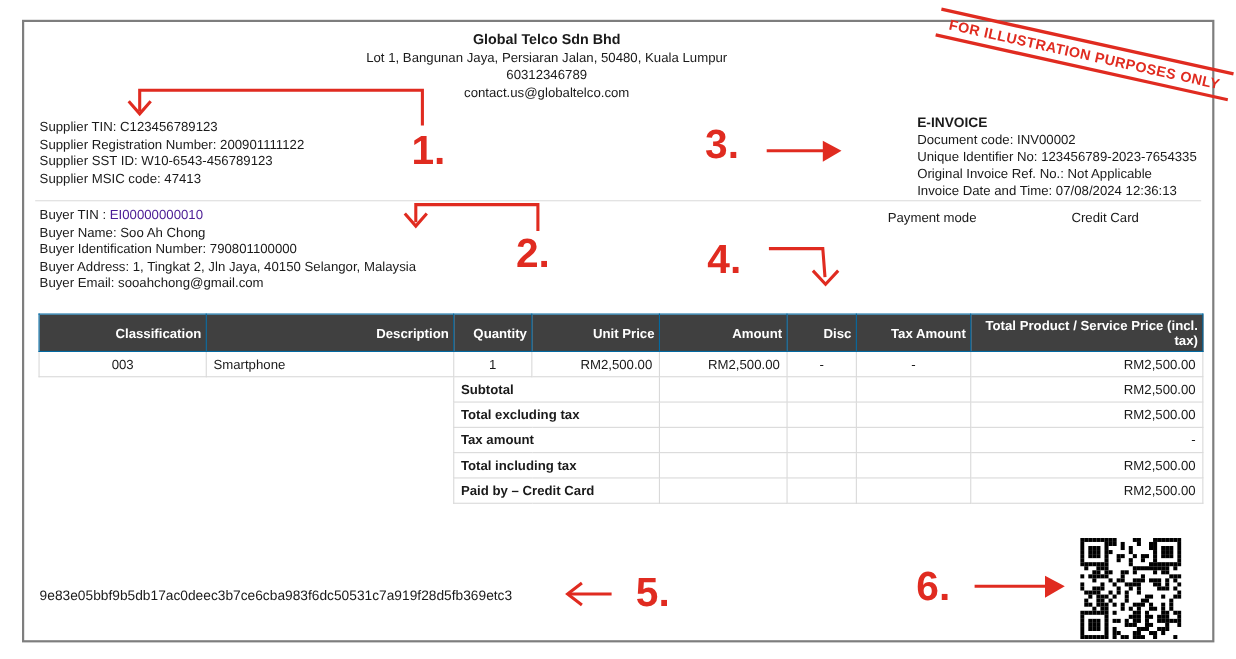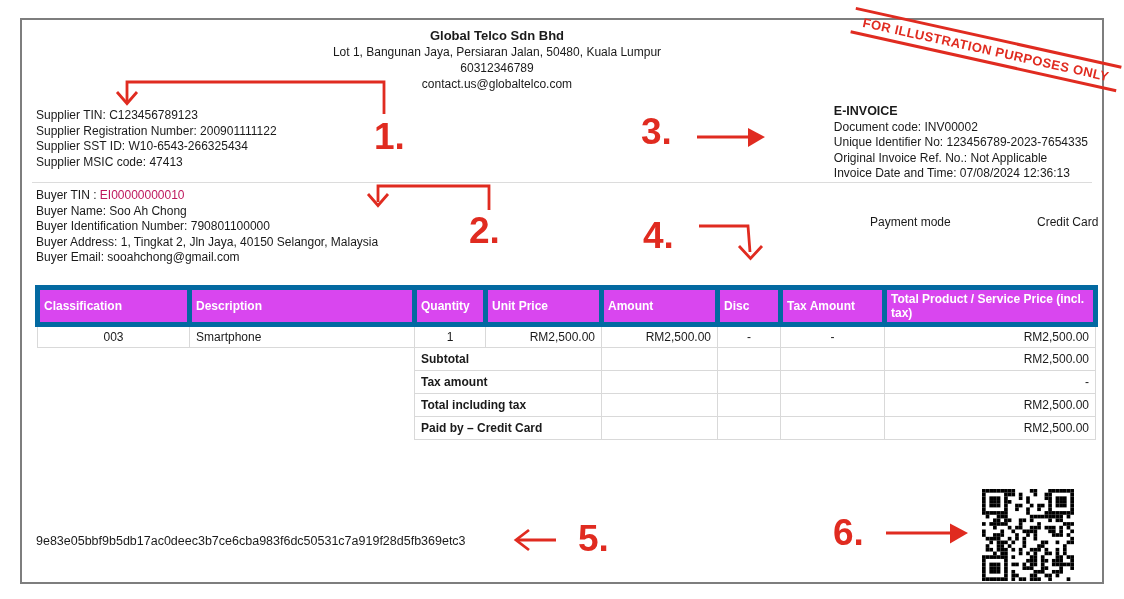--- a/index.html
+++ b/index.html
@@ -21,31 +21,31 @@
     white-space:nowrap; letter-spacing:0.4px; }
 
   .info-block { font-size:12px; line-height:15.5px; }
   .supplier-block { position:absolute; left:14px; top:88px; }
   .einvoice-block { position:absolute; right:14px; top:84px; text-align:left; }
   .einvoice-title { font-weight:bold; font-size:12.5px; }
 
   .sep-line { position:absolute; top:162px; left:10px; right:10px; border-top:1px solid #dcdcdc; }
 
   .buyer-block { position:absolute; left:14px; top:168px; }
-  .tin-link { color:#be185d; }
-
-  .payment-block { position:absolute; left:848px; top:171px; font-size:12px; line-height:15.5px;margin-top:24px; }
+  .tin-link { color:#4c1d95; }
+
+  .payment-block { position:absolute; left:785px; top:171px; font-size:12px; line-height:15.5px; }
   .payment-row { display:flex; }
   .payment-label { width:167px; }
 
   
   .items-table { position:absolute; left:13px; top:265px; width:1058px;
     border-collapse:collapse; table-layout:fixed; font-size:12px; }
-  .items-table th { background:#d946ef; color:#fff; font-weight:bold; text-align:left;
-    vertical-align:middle; height:34px; padding:2px 4px; border:5px solid #0369a1; line-height:14px; }
+  .items-table th { background:#404040; color:#fff; font-weight:bold; text-align:right;
+    vertical-align:middle; height:34px; padding:2px 4px; border:1px solid #0369a1; line-height:14px; }
   .items-table td { height:23px; padding:0 6px; border:1px solid #d9d9d9; background:#fff; vertical-align:middle; }
   .items-table td.blank { border:none; }
   .al-c { text-align:center; }
   .al-r { text-align:right; }
   .al-l { text-align:left; }
   .sum-label { font-weight:bold; }
 
   
   .footer-block { position:absolute; left:14px; top:470px; font-size:12.5px; line-height:20.5px; white-space:pre-wrap; }
 
@@ -76,21 +76,21 @@
       <div>contact.us@globaltelco.com</div>
     </div>
 
     <div class="stamp">
       <span class="stamp-inner">FOR ILLUSTRATION PURPOSES ONLY</span>
     </div>
 
     <div class="info-block supplier-block">
       <div>Supplier TIN: C123456789123</div>
       <div>Supplier Registration Number: 200901111122</div>
-      <div>Supplier SST ID: W10-6543-266325434</div>
+      <div>Supplier SST ID: W10-6543-456789123</div>
       <div>Supplier MSIC code: 47413</div>
     </div>
 
     <div class="info-block einvoice-block">
       <div class="einvoice-title">E-INVOICE</div>
       <div>Document code: INV00002</div>
       <div>Unique Identifier No: 123456789-2023-7654335</div>
       <div>Original Invoice Ref. No.: Not Applicable</div>
       <div>Invoice Date and Time: 07/08/2024 12:36:13</div>
     </div>
@@ -143,20 +143,29 @@
           <td class="al-r">RM2,500.00</td>
           <td class="al-r">RM2,500.00</td>
           <td class="al-c">-</td>
           <td class="al-c">-</td>
           <td class="al-r">RM2,500.00</td>
         </tr>
         <tr>
           <td class="blank"></td>
           <td class="blank"></td>
           <td colspan="2" class="sum-label al-l">Subtotal</td>
+          <td></td>
+          <td></td>
+          <td></td>
+          <td class="al-r">RM2,500.00</td>
+        </tr>
+        <tr>
+          <td class="blank"></td>
+          <td class="blank"></td>
+          <td colspan="2" class="sum-label al-l">Total excluding tax</td>
           <td></td>
           <td></td>
           <td></td>
           <td class="al-r">RM2,500.00</td>
         </tr>
         <tr>
           <td class="blank"></td>
           <td class="blank"></td>
           <td colspan="2" class="sum-label al-l">Tax amount</td>
           <td></td>

